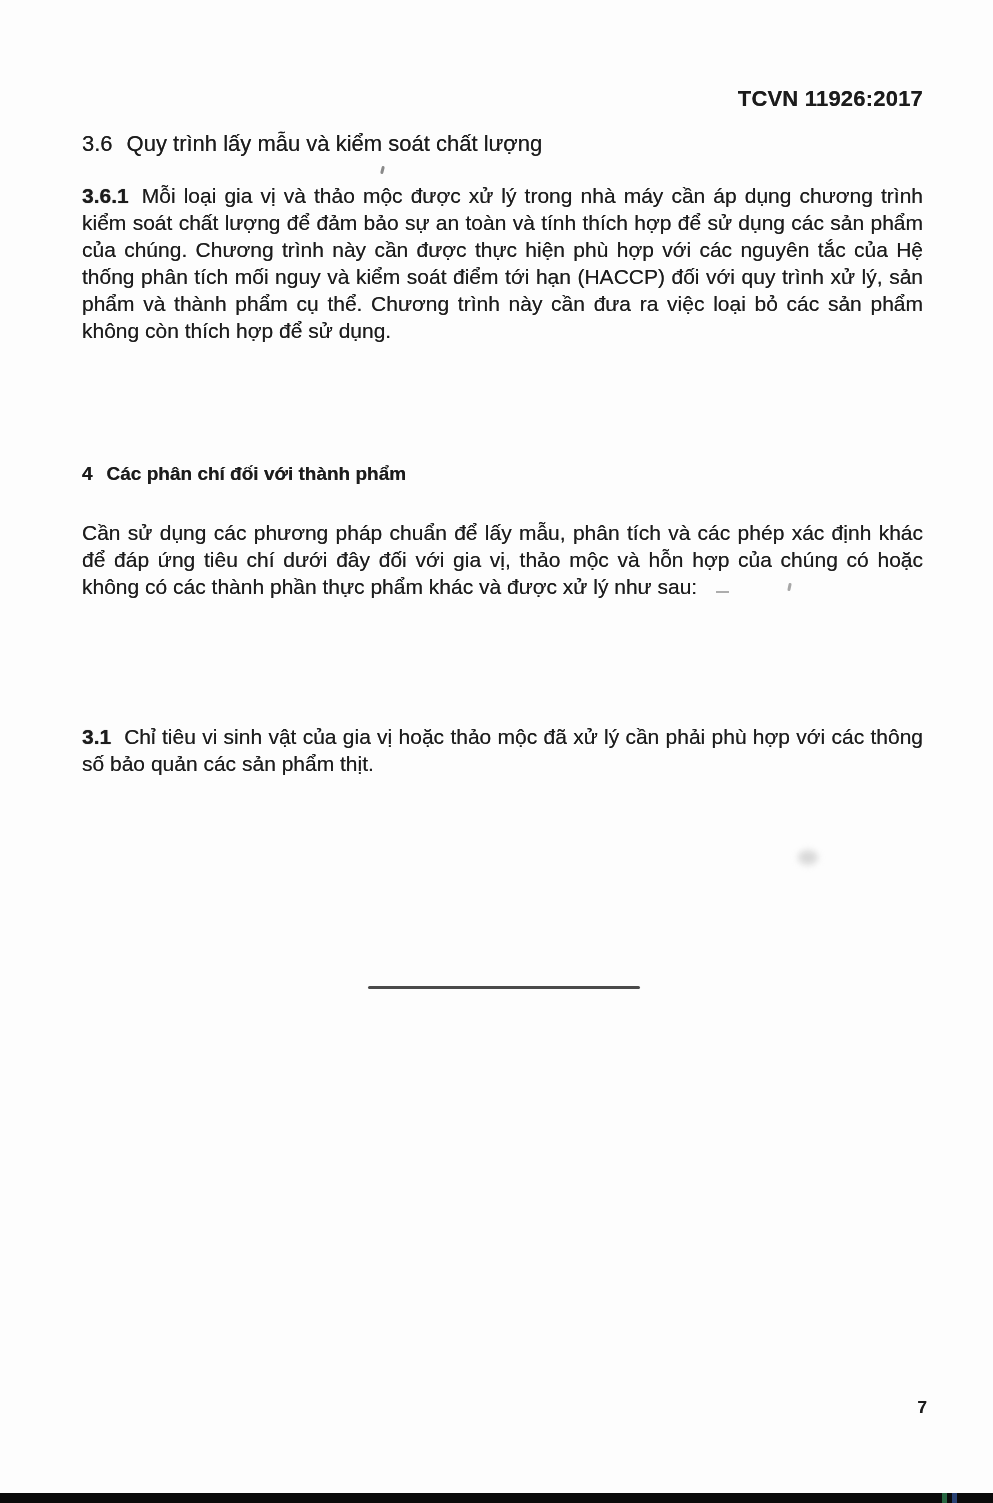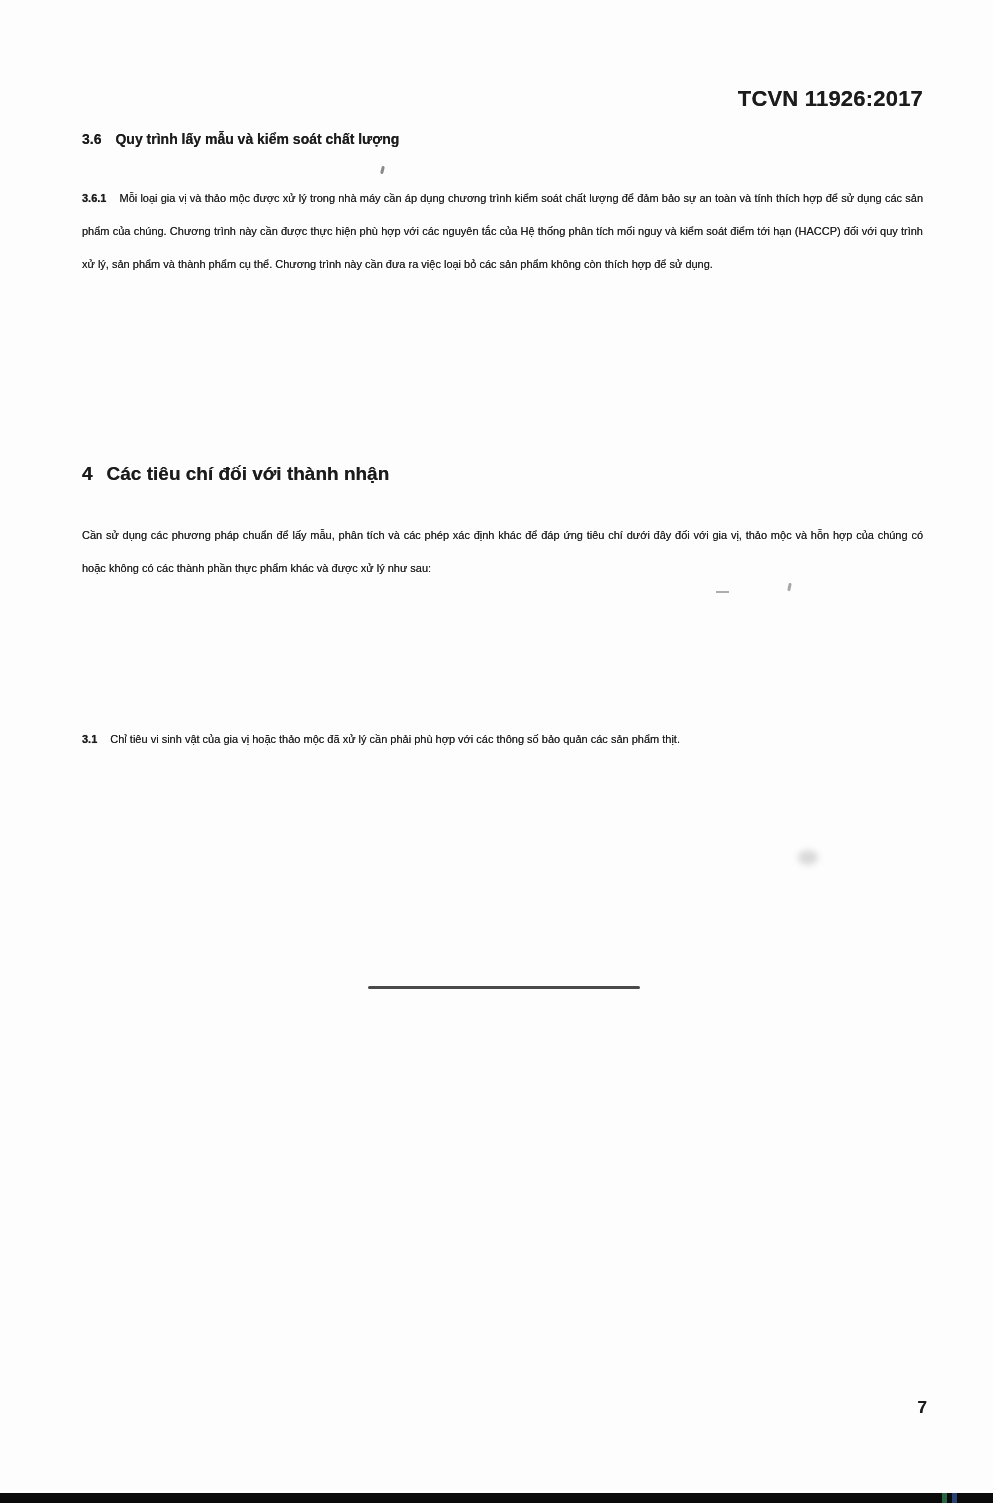--- a/index.html
+++ b/index.html
@@ -28,41 +28,41 @@
     font-weight: bold;
     letter-spacing: 0.2px;
     text-shadow: 0 0 0.6px #444;
   }
   
   .h-sub {
     position: absolute;
     left: 82px;
     right: 71px;
     top: 131px;
-    font-size: 14px;
-    font-weight: bold;
+    font-size: 22px;
+    font-weight: normal;
     text-shadow: 0 0 0.6px #444;
   }
   .h-main {
     position: absolute;
     left: 82px;
     right: 71px;
     top: 463px;
     font-size: 19px;
     font-weight: bold;
     text-shadow: 0 0 0.6px #444;
   }
   .h-num { margin-right: 14px; }
   
   .para {
     position: absolute;
     left: 82px;
     width: 841px;
-    font-size: 11px;
-    line-height: 33px;
+    font-size: 21px;
+    line-height: 27px;
     text-align: justify;
     text-shadow: 0 0 0.55px #555;
   }
   .p-361 { top: 182px; }
   .p-362 { top: 365px; }
   .p-4intro { top: 519px; }
   .p-41 { top: 638px; }
   .p-42 { top: 723px; }
   .para .num {
     font-weight: bold;
@@ -141,21 +141,21 @@
   </div>
 
   <div class="artifact spk-1"></div>
 
   <div class="para p-361">
     <span class="num">3.6.1</span><span>Mỗi loại gia vị và thảo mộc được xử lý trong nhà máy cần áp dụng chương trình kiểm soát chất lượng để đảm bảo sự an toàn và tính thích hợp để sử dụng các sản phẩm của chúng. Chương trình này cần được thực hiện phù hợp với các nguyên tắc của Hệ thống phân tích mối nguy và kiểm soát điểm tới hạn (HACCP) đối với quy trình xử lý, sản phẩm và thành phẩm cụ thể. Chương trình này cần đưa ra việc loại bỏ các sản phẩm không còn thích hợp để sử dụng.</span>
   </div>
 
 
   <div class="h-main">
-    <span class="h-num">4</span><span>Các tiêu chí đối với thành nhận</span>
+    <span class="h-num">4</span><span>Các phân chí đối với thành phẩm</span>
   </div>
 
   <div class="para p-4intro">Cần sử dụng các phương pháp chuẩn để lấy mẫu, phân tích và các phép xác định khác để đáp ứng tiêu chí dưới đây đối với gia vị, thảo mộc và hỗn hợp của chúng có hoặc không có các thành phần thực phẩm khác và được xử lý như sau:</div>
 
   <div class="artifact spk-2"></div>
   <div class="artifact spk-3"></div>
 
 
   <div class="para p-42">
     <span class="num">3.1</span><span>Chỉ tiêu vi sinh vật của gia vị hoặc thảo mộc đã xử lý cần phải phù hợp với các thông số bảo quản các sản phẩm thịt.</span>

